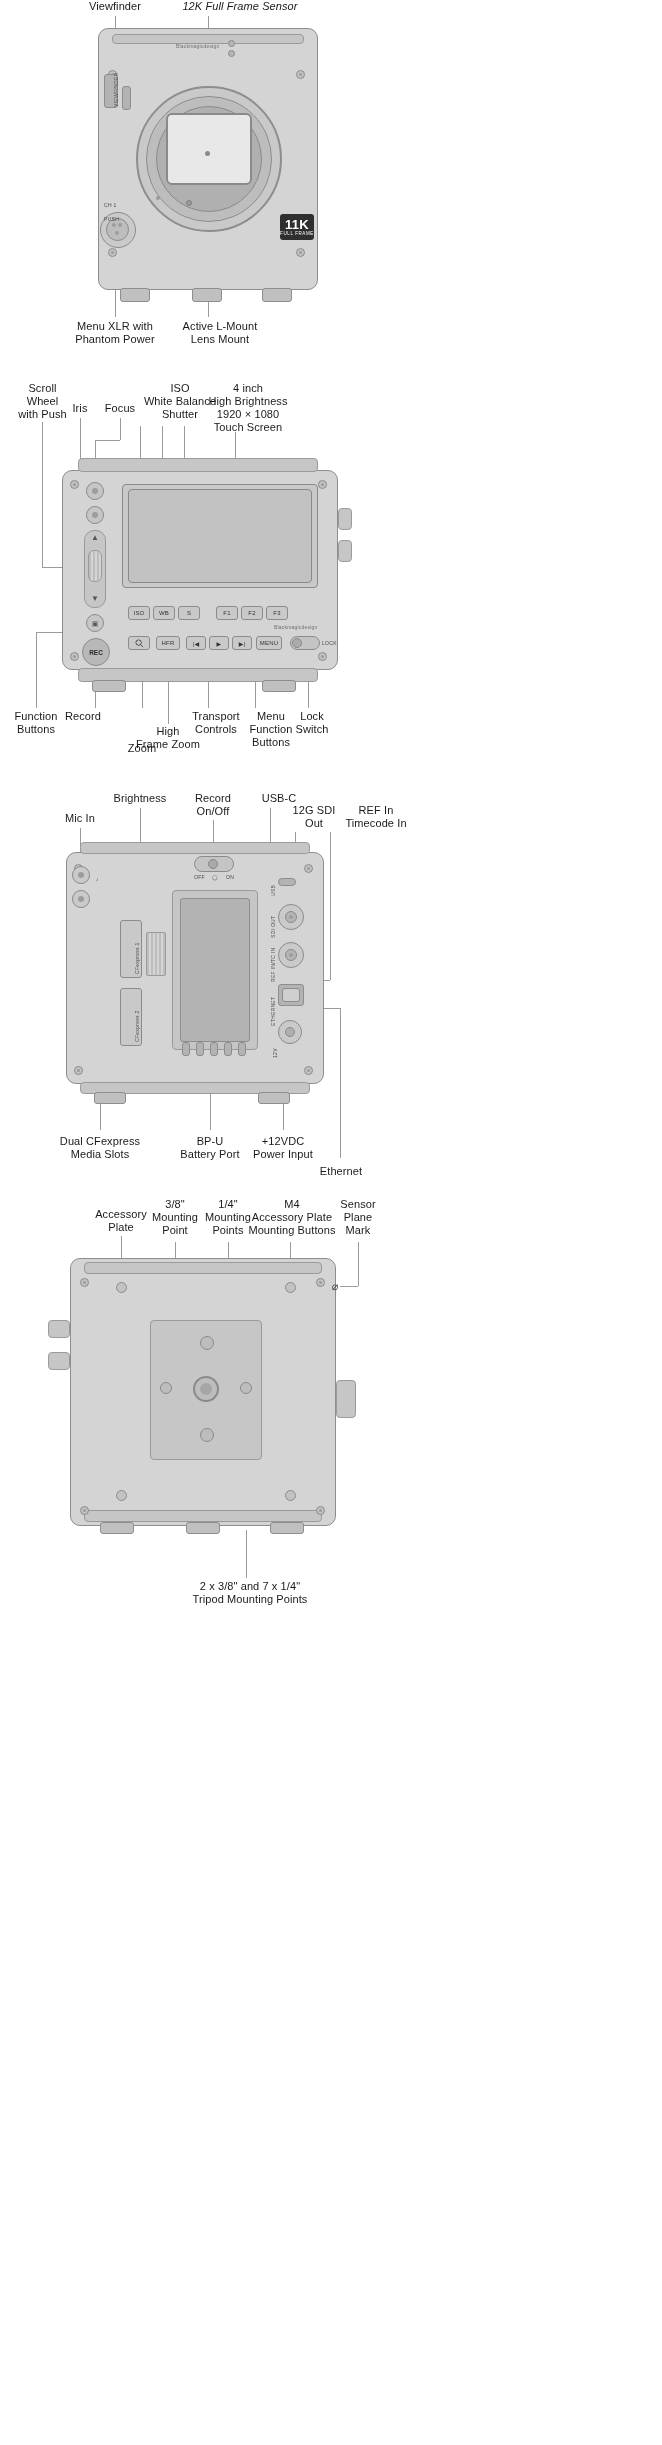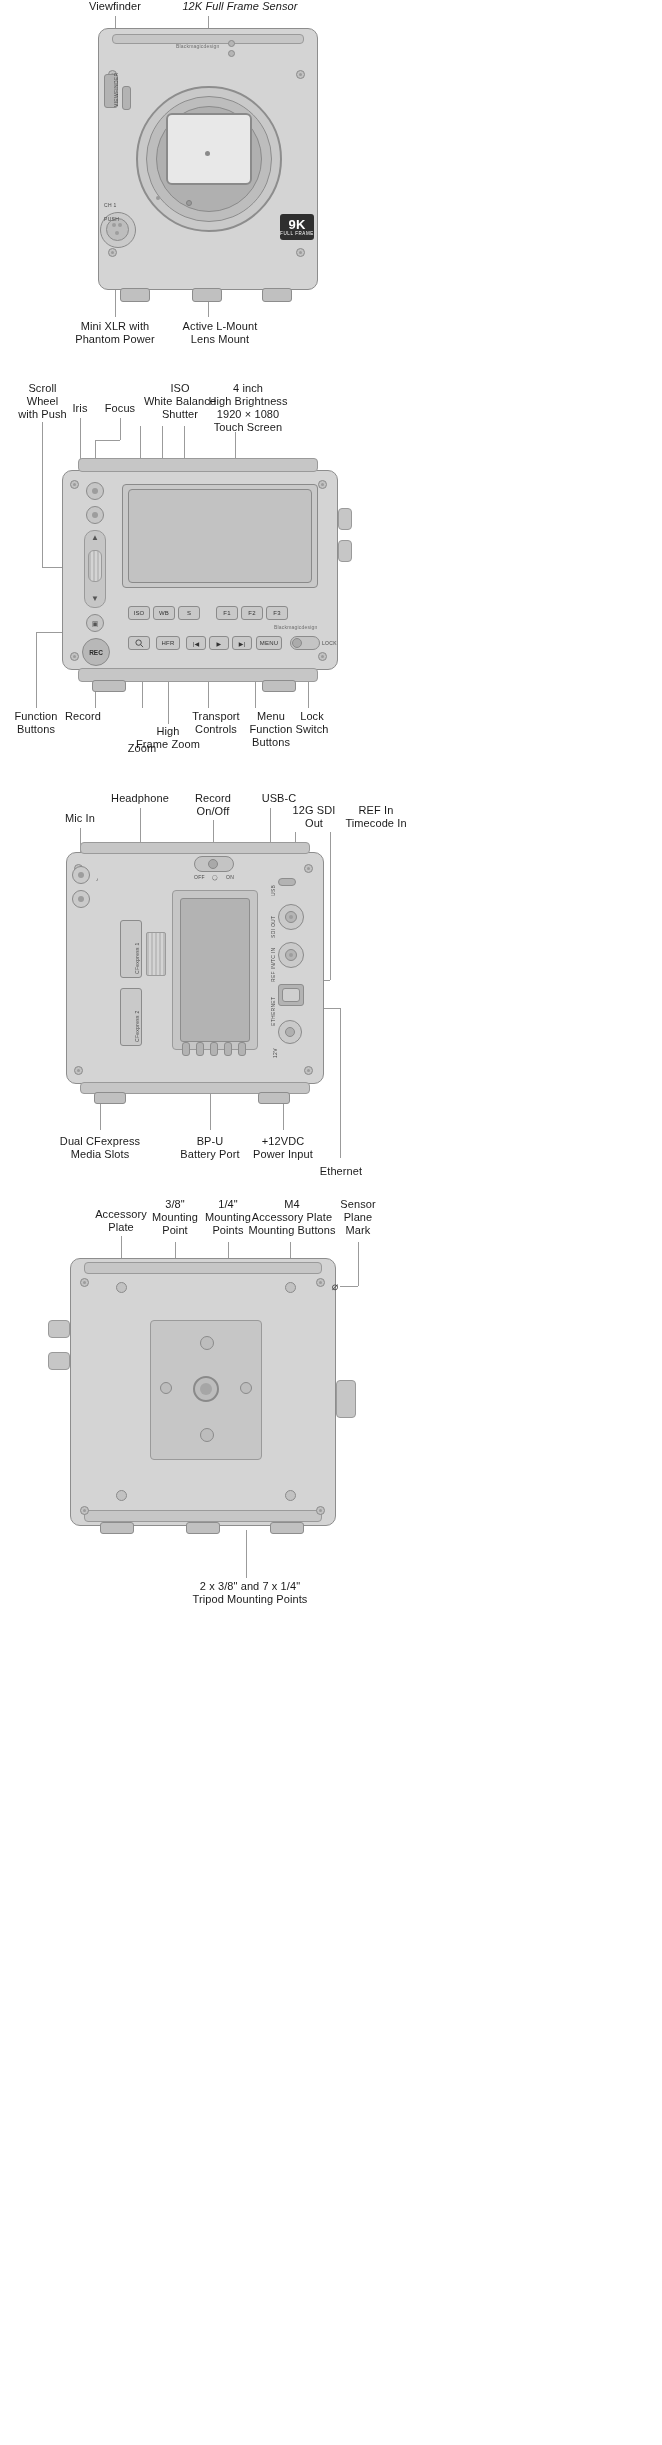--- a/index.html
+++ b/index.html
@@ -173,21 +173,21 @@
 </style>
 </head>
 <body>
 
 <div class="page">
 
   <div class="view" style="left:0;top:0;width:582px;height:350px;">
 
     <div class="lbl" style="left:70px;top:0px;width:90px;">Viewfinder</div>
     <div class="lbl" style="left:160px;top:0px;width:160px;font-style:italic;">12K Full Frame Sensor</div>
-    <div class="lbl" style="left:60px;top:320px;width:110px;">Mini XLR with
+    <div class="lbl" style="left:60px;top:320px;width:110px;">Menu XLR with
 Phantom Power</div>
     <div class="lbl" style="left:165px;top:320px;width:110px;">Active L-Mount
 Lens Mount</div>
 
     <div class="lead v" style="left:115px;top:16px;height:60px;"></div>
     <div class="lead h" style="left:115px;top:76px;width:0px;"></div>
     <div class="lead v" style="left:208px;top:16px;height:138px;"></div>
     <div class="lead v" style="left:115px;top:253px;height:64px;"></div>
     <div class="lead v" style="left:208px;top:246px;height:71px;"></div>
 
@@ -217,21 +217,21 @@
     <div class="tinytxt" style="left:104px;top:202px;">CH 1</div>
     <div class="connector" style="left:100px;top:212px;width:36px;height:36px;">
       <div class="circle" style="left:5px;top:5px;width:23px;height:23px;background:#bdbdbd;border:1px solid #8a8a8a;"></div>
       <div class="pin" style="left:11px;top:10px;width:4px;height:4px;"></div>
       <div class="pin" style="left:17px;top:10px;width:4px;height:4px;"></div>
       <div class="pin" style="left:14px;top:18px;width:4px;height:4px;"></div>
     </div>
     <div class="tinytxt" style="left:104px;top:216px;">PUSH</div>
 
     <div class="badge" style="left:280px;top:214px;width:34px;height:26px;">
-      <span class="b1">9K</span>
+      <span class="b1">11K</span>
       <span class="b2">FULL FRAME</span>
     </div>
 
     <div class="foot" style="left:120px;top:288px;width:30px;height:14px;"></div>
     <div class="foot" style="left:192px;top:288px;width:30px;height:14px;"></div>
     <div class="foot" style="left:262px;top:288px;width:30px;height:14px;"></div>
   </div>
 
   <div class="view" style="left:0;top:370px;width:662px;height:400px;">
 
@@ -336,21 +336,21 @@
     <div class="circle" style="left:292px;top:268px;width:10px;height:10px;background:#ababab;border:1px solid #8a8a8a;"></div>
     <div class="tinytxt" style="left:322px;top:270px;">LOCK</div>
 
     <div class="foot" style="left:92px;top:310px;width:34px;height:12px;"></div>
     <div class="foot" style="left:262px;top:310px;width:34px;height:12px;"></div>
   </div>
 
   <div class="view" style="left:0;top:780px;width:662px;height:420px;">
 
     <div class="lbl" style="left:52px;top:32px;width:56px;">Mic In</div>
-    <div class="lbl" style="left:100px;top:12px;width:80px;">Headphone</div>
+    <div class="lbl" style="left:100px;top:12px;width:80px;">Brightness</div>
     <div class="lbl" style="left:185px;top:12px;width:56px;">Record
 On/Off</div>
     <div class="lbl" style="left:256px;top:12px;width:46px;">USB-C</div>
     <div class="lbl" style="left:286px;top:24px;width:56px;">12G SDI
 Out</div>
     <div class="lbl" style="left:338px;top:24px;width:76px;">REF In
 Timecode In</div>
 
     <div class="lbl" style="left:50px;top:355px;width:100px;">Dual CFexpress
 Media Slots</div>

